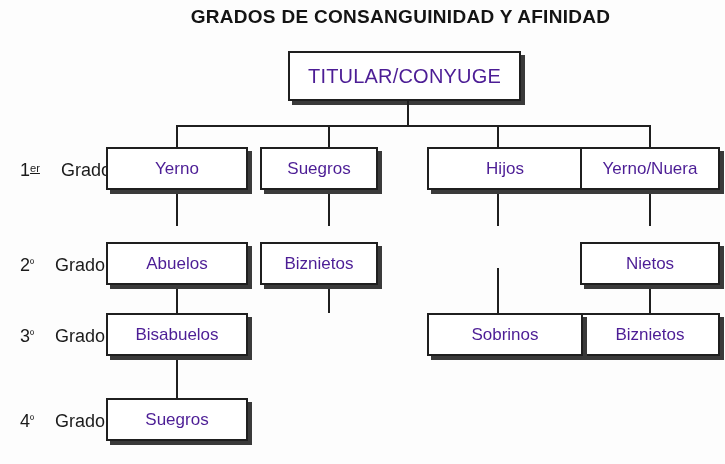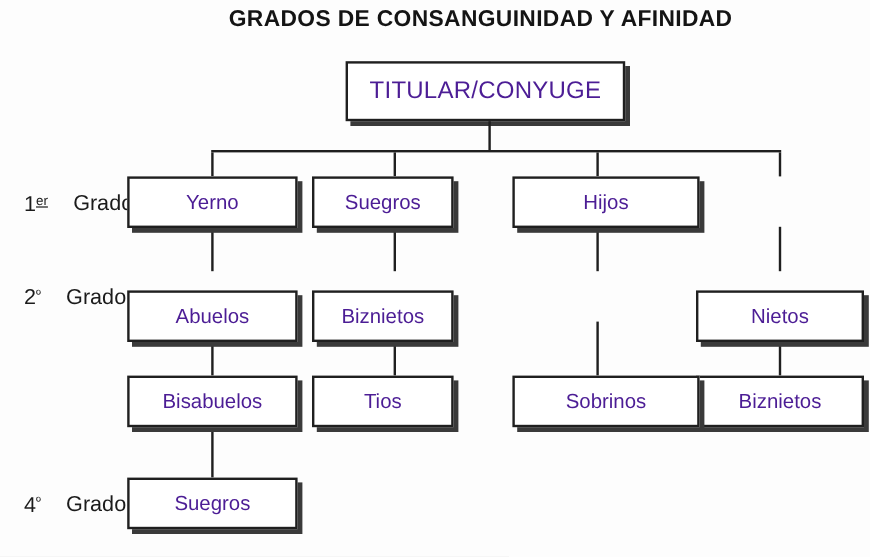--- a/index.html
+++ b/index.html
@@ -58,31 +58,32 @@
   <div class="line" style="left:649px;top:189px;width:2px;height:37px"></div>
 
   <div class="line" style="left:176px;top:268px;width:2px;height:45px"></div>
   <div class="line" style="left:328px;top:268px;width:2px;height:45px"></div>
   <div class="line" style="left:497px;top:268px;width:2px;height:45px"></div>
   <div class="line" style="left:649px;top:268px;width:2px;height:45px"></div>
 
   <div class="line" style="left:176px;top:355px;width:2px;height:43px"></div>
 
   <div class="grade" style="top:157px"><span>1</span><sup class="u">er</sup><span class="gw">Grado</span></div>
-  <div class="grade" style="top:235px"><span>2</span><sup>º</sup><span class="gw">Grado</span></div>
+  <div class="grade" style="top:252px"><span>2</span><sup>º</sup><span class="gw">Grado</span></div>
+  <div class="grade" style="top:323px"><span>3</span><sup>º</sup><span class="gw">Grado</span></div>
   <div class="grade" style="top:408px"><span>4</span><sup>º</sup><span class="gw">Grado</span></div>
 
   <div class="box r1 c1">Yerno</div>
   <div class="box r1 c2">Suegros</div>
   <div class="box r1 c3">Hijos</div>
+  <div class="box r1 c4">Yerno/Nuera</div>
 
   <div class="box r2 c1">Abuelos</div>
   <div class="box r2 c2">Biznietos</div>
   <div class="box r3 c1">Bisabuelos</div>
 
   <div class="box r2 c4">Nietos</div>
-  <div class="box r3 c2">Tios</div>
   <div class="box r3 c4">Biznietos</div>
   <div class="box r3 c3">Sobrinos</div>
 
   <div class="box r4 c1">Suegros</div>
 
 </div>
 
 </body></html>

